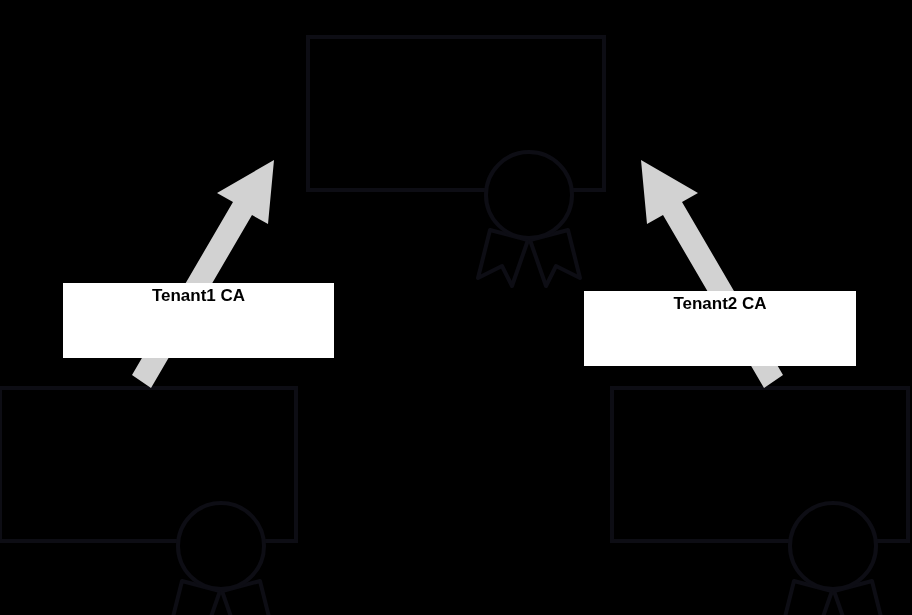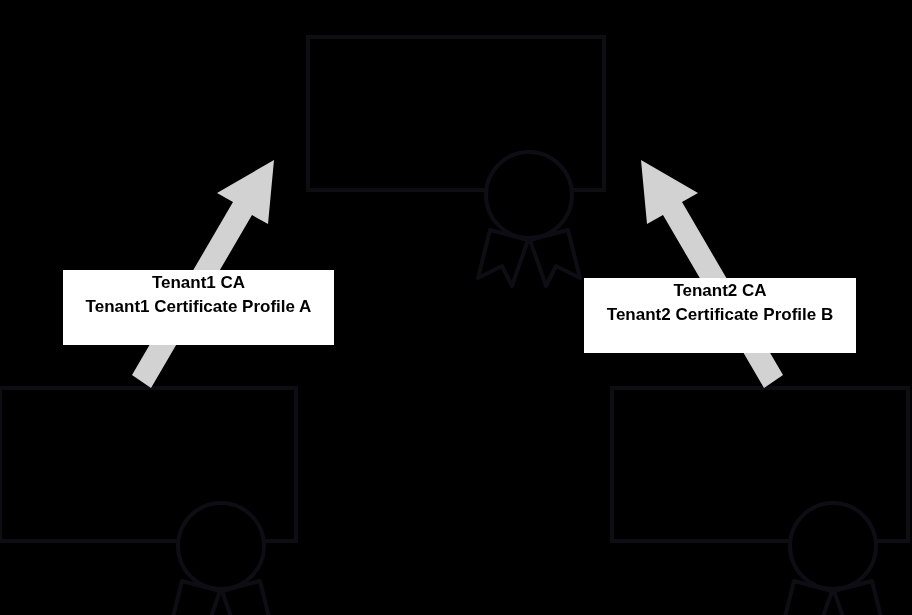--- a/index.html
+++ b/index.html
@@ -31,20 +31,21 @@
     position: absolute;
     background: #ffffff;
     color: #000000;
     font-weight: bold;
     font-size: 17px;
     line-height: 24px;
     text-align: center;
     padding: 1px 0 2px 0;
     box-sizing: border-box;
     white-space: nowrap;
+    margin-top: 13px;
   }
   .label-line {
     display: block;
   }
 </style>
 </head>
 <body>
 
 <div id="canvas">
 
@@ -79,21 +80,19 @@
     <g>
       <path d="M132 375 L233 202 L217 193 L274 160 L268 224 L252 215 L151 388 Z" fill="#d2d2d2"></path>
     </g>
     <g>
       <path d="M783 375 L682 202 L698 193 L641 160 L647 224 L663 215 L764 388 Z" fill="#d2d2d2"></path>
     </g>
   </svg>
 
   <div class="label-box" style="left:63px; top:270px; width:271px; height:75px;">
     <span class="label-line">Tenant1 CA</span>
-    <span class="label-line">Tenant1 Certificate Profile A</span>
   </div>
 
   <div class="label-box" style="left:584px; top:278px; width:272px; height:75px;">
     <span class="label-line">Tenant2 CA</span>
-    <span class="label-line">Tenant2 Certificate Profile B</span>
   </div>
 
 </div>
 
 </body></html>

